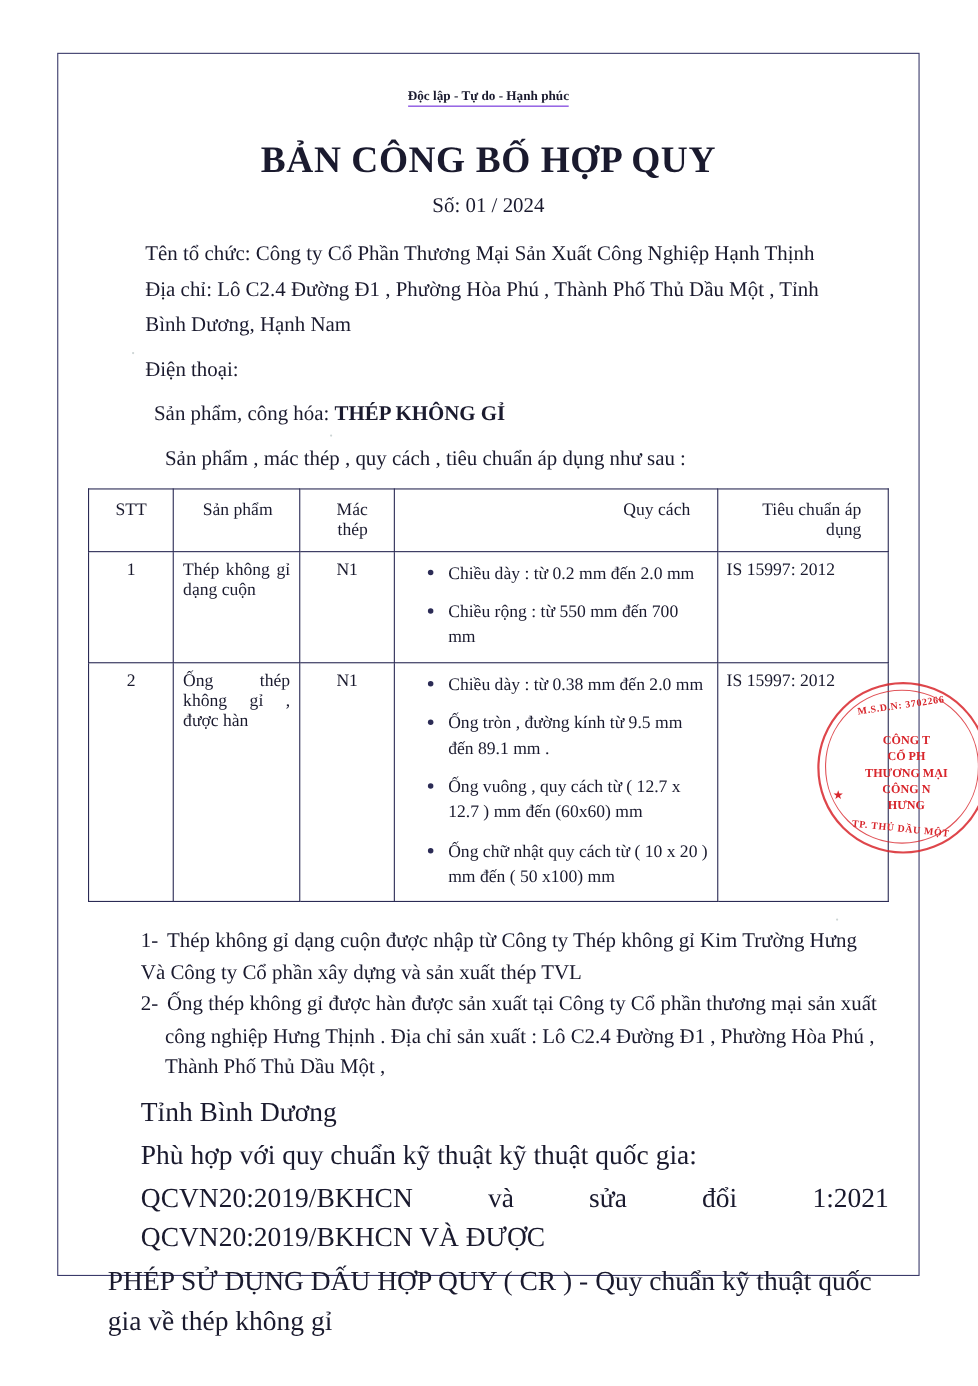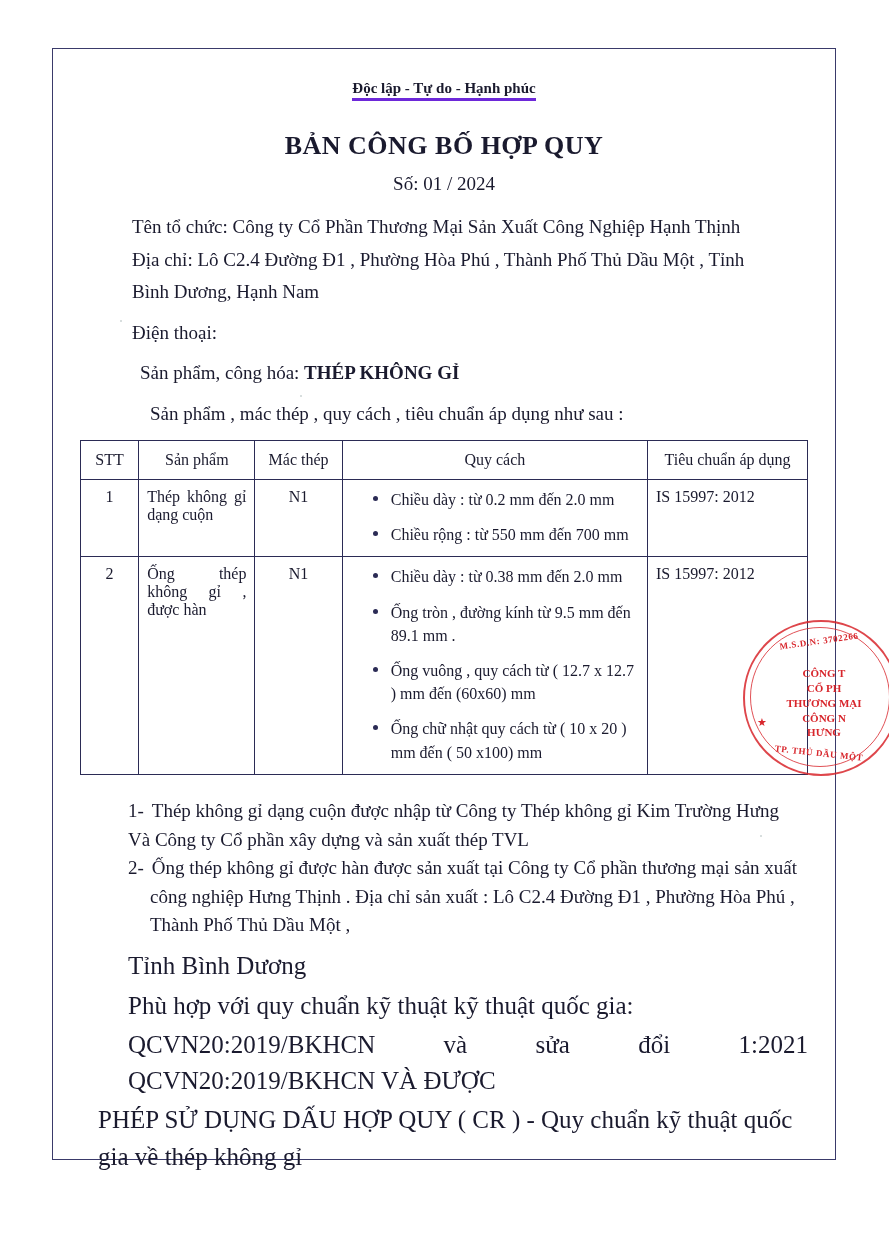--- a/index.html
+++ b/index.html
@@ -48,29 +48,29 @@
   .center { text-align: center; }
 
   .nat-title {
     font-weight: bold;
     font-size: 20px;
     letter-spacing: .4px;
     margin-top: 10px;
   }
   .nat-sub {
     font-weight: bold;
-    font-size: 15px;
+    font-size: 12px;
     margin-top: 16px;
     display: inline-block;
-    border-bottom: 3px solid #6d28d9;
+    border-bottom: 1px solid #6d28d9;
     padding-bottom: 1px;
   }
   .doc-title {
     font-weight: bold;
-    font-size: 26px;
+    font-size: 34px;
     letter-spacing: .5px;
     margin-top: 30px;
   }
   .doc-number {
     font-size: 19px;
     margin-top: 12px;
   }
 
   .body-block {
     margin-top: 18px;
@@ -94,22 +94,22 @@
     margin-top: 12px;
     font-size: 16px;
   }
   table.spec th, table.spec td {
     border: 1px solid #2b2b55;
     vertical-align: top;
     padding: 8px 8px;
   }
   table.spec thead th {
     font-weight: normal;
-    text-align: center;
-    padding: 10px 0;
+    text-align: right;
+    padding: 10px 24px;
   }
   .col-stt  { width: 8%;  text-align: center; }
   .col-prod { width: 16%; }
   .col-mac  { width: 12%; text-align: center; }
   .col-quy  { width: 42%; }
   .col-tc   { width: 22%; }
 
   td.c { text-align: center; }
   td.just { text-align: justify; }
 

